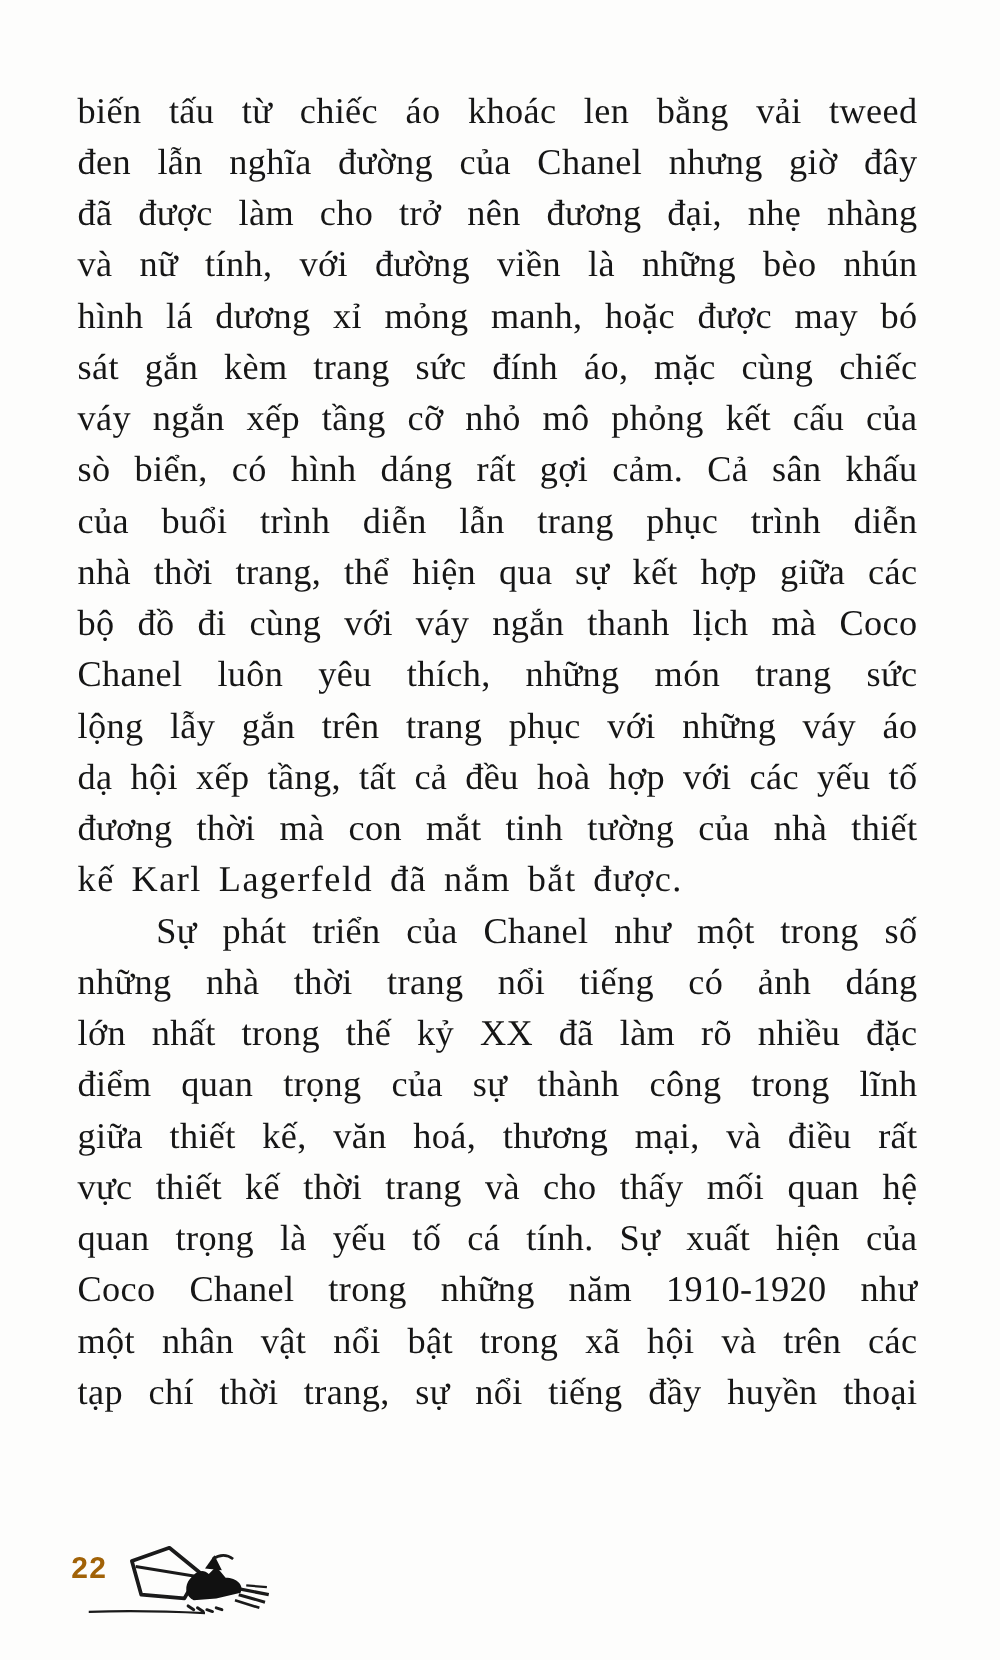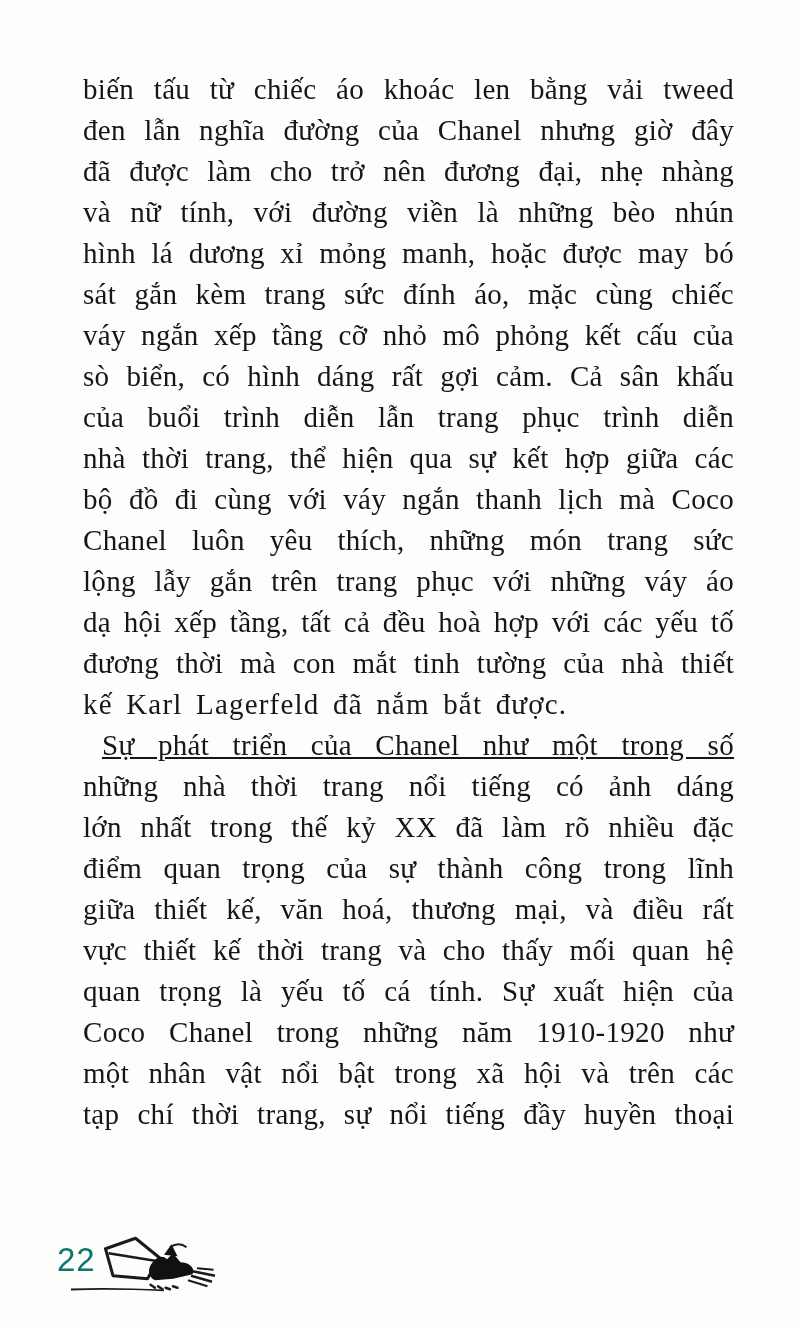--- a/index.html
+++ b/index.html
@@ -24,47 +24,45 @@
     letter-spacing: 0.3px;
     word-spacing: 1.5px;
   }
   .text-line {
     height: 41px;
     line-height: 41px;
     white-space: normal;
     text-align: justify;
     text-align-last: justify;
     overflow: visible;
-    margin-left: 21px;
   }
   .text-line.no-justify {
     text-align: center;
     text-align-last: left;
     word-spacing: 5px;
     letter-spacing: 1.2px;
   }
   .text-line.indent {
-    margin-left: 40px;
-    text-decoration: underline;
+    margin-left: 63px;
   }
   .footer {
     position: absolute;
     left: 55px;
     top: 1233px;
     width: 220px;
     height: 60px;
   }
   .page-number {
     position: absolute;
     left: 2px;
     top: 8px;
     font-family: "Liberation Sans", sans-serif;
-    font-size: 33px;
-    font-weight: 400;
-    color: #0f766e;
+    font-size: 24px;
+    font-weight: 700;
+    color: #a16207;
     letter-spacing: 1px;
   }
   .ornament {
     position: absolute;
     left: 13px;
     top: 2px;
     width: 150px;
     height: 62px;
   }
 </style>

